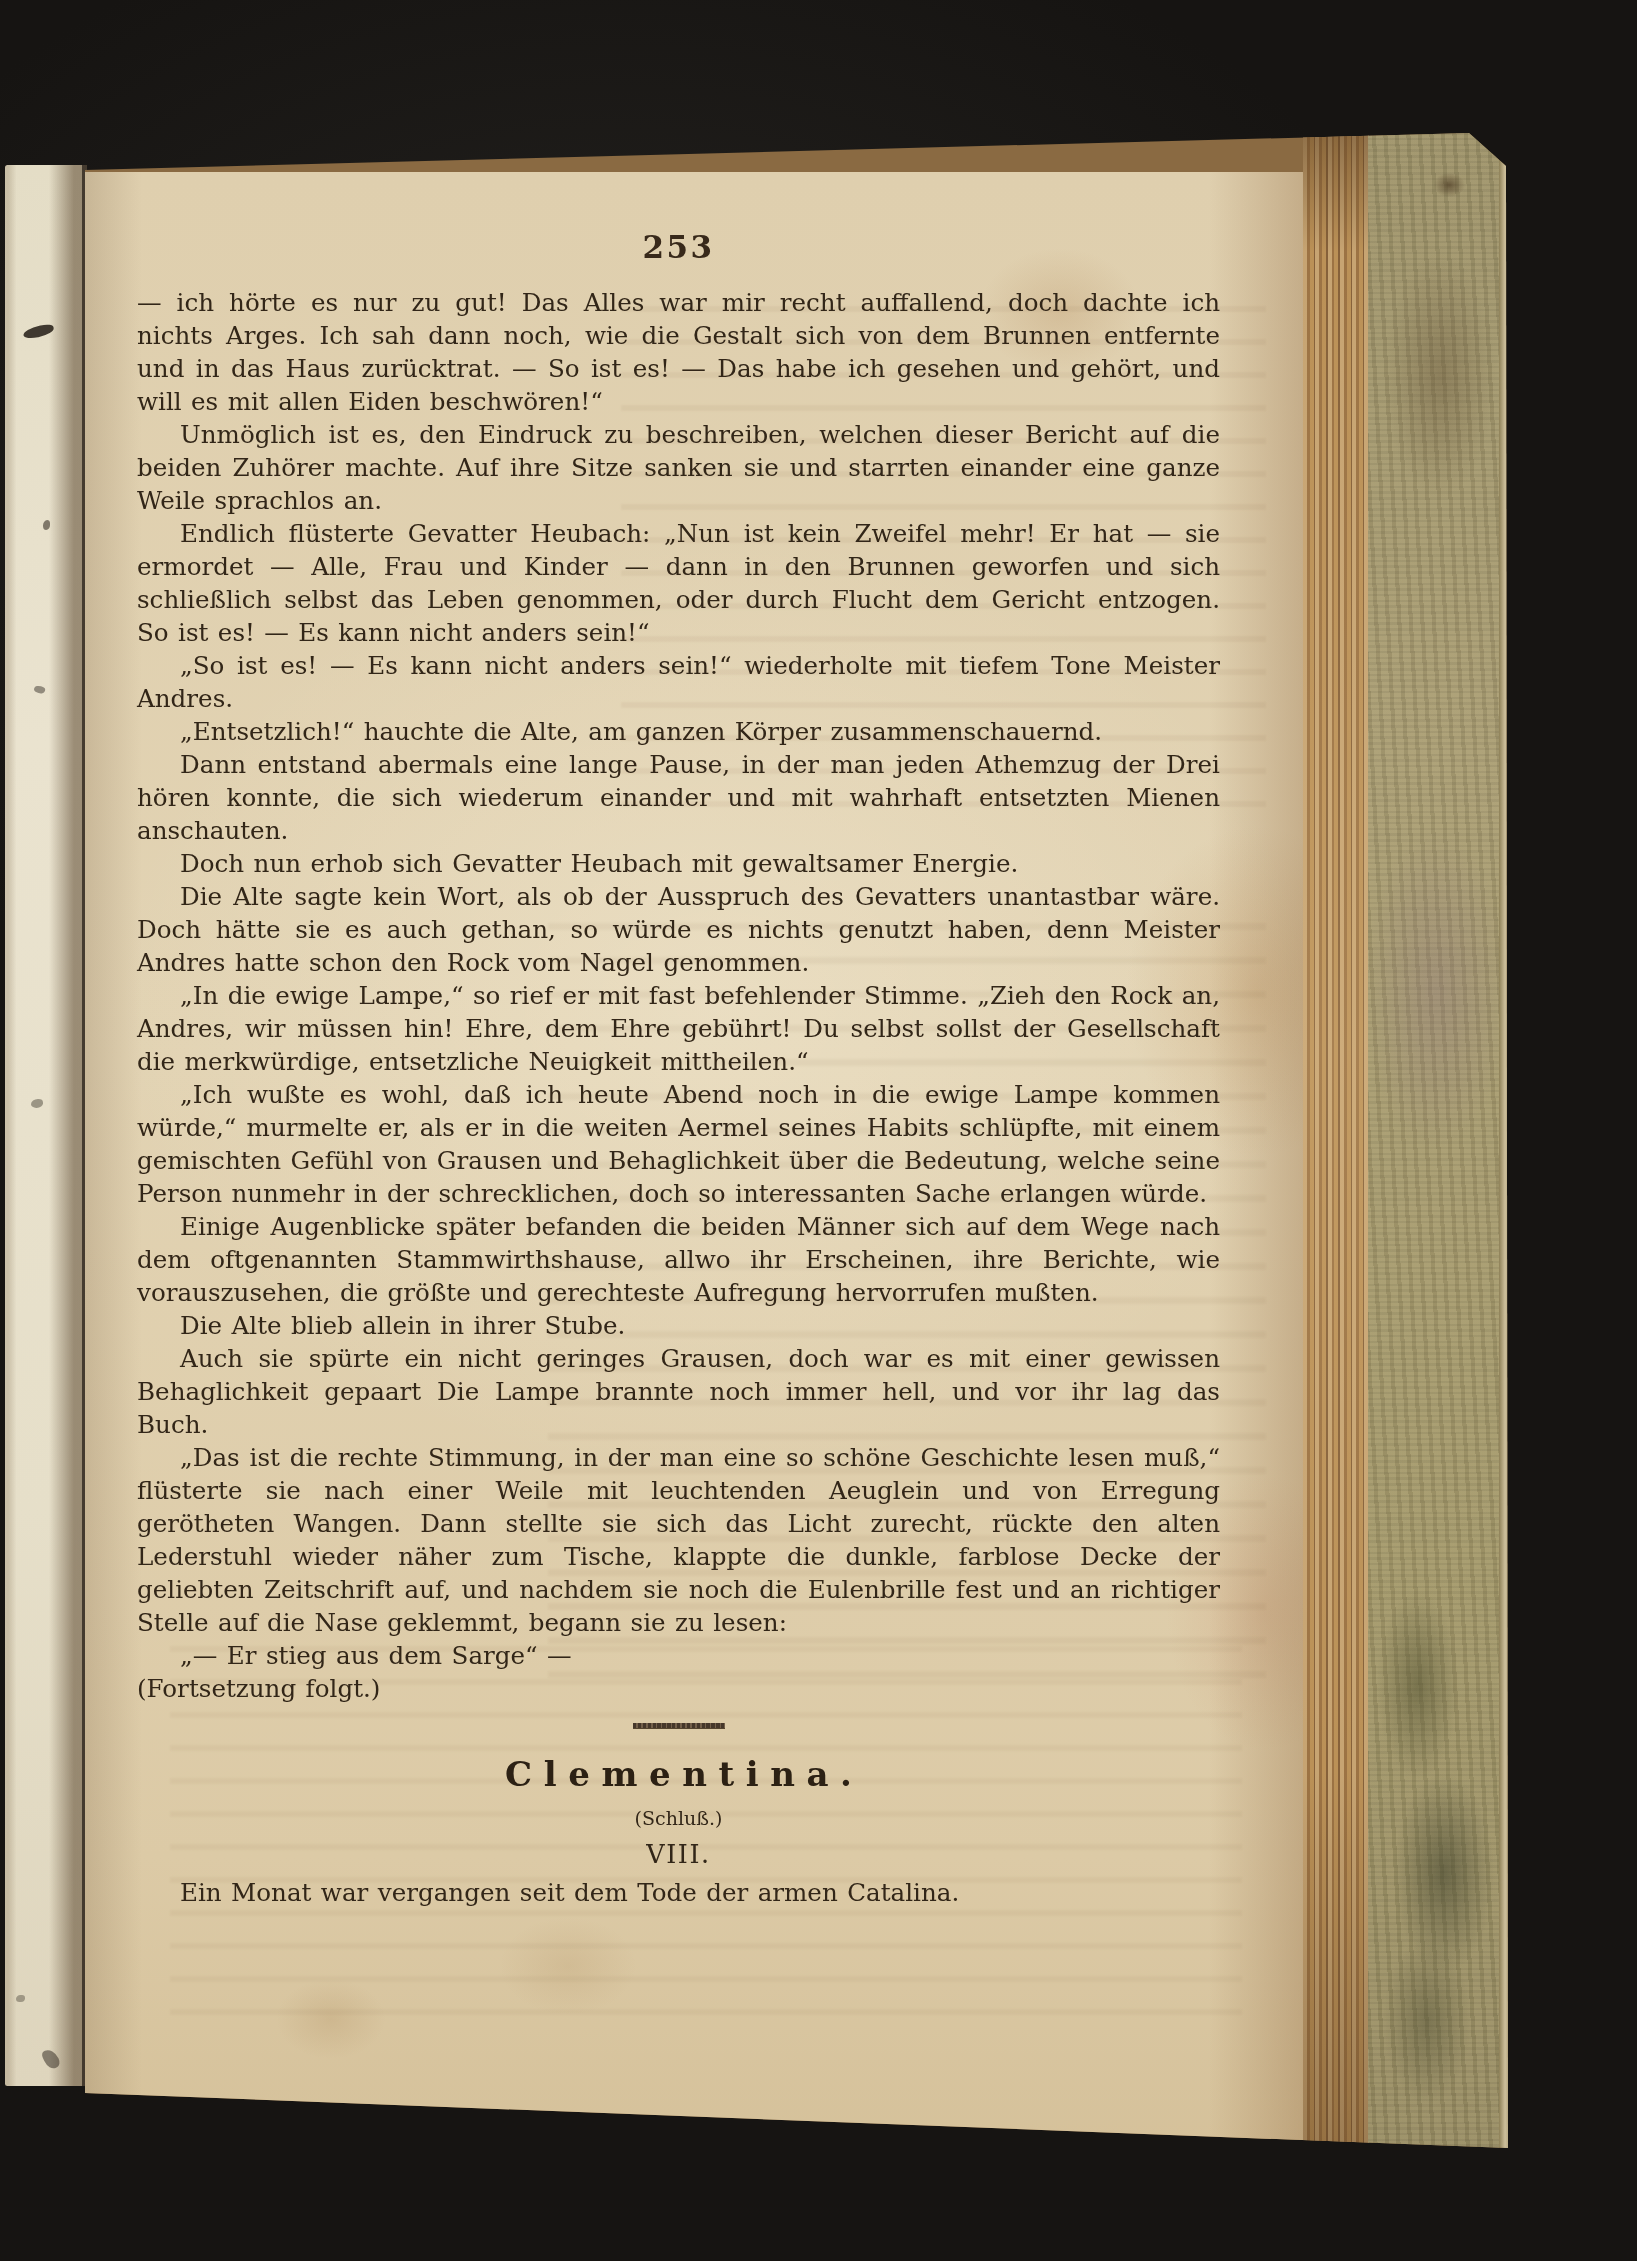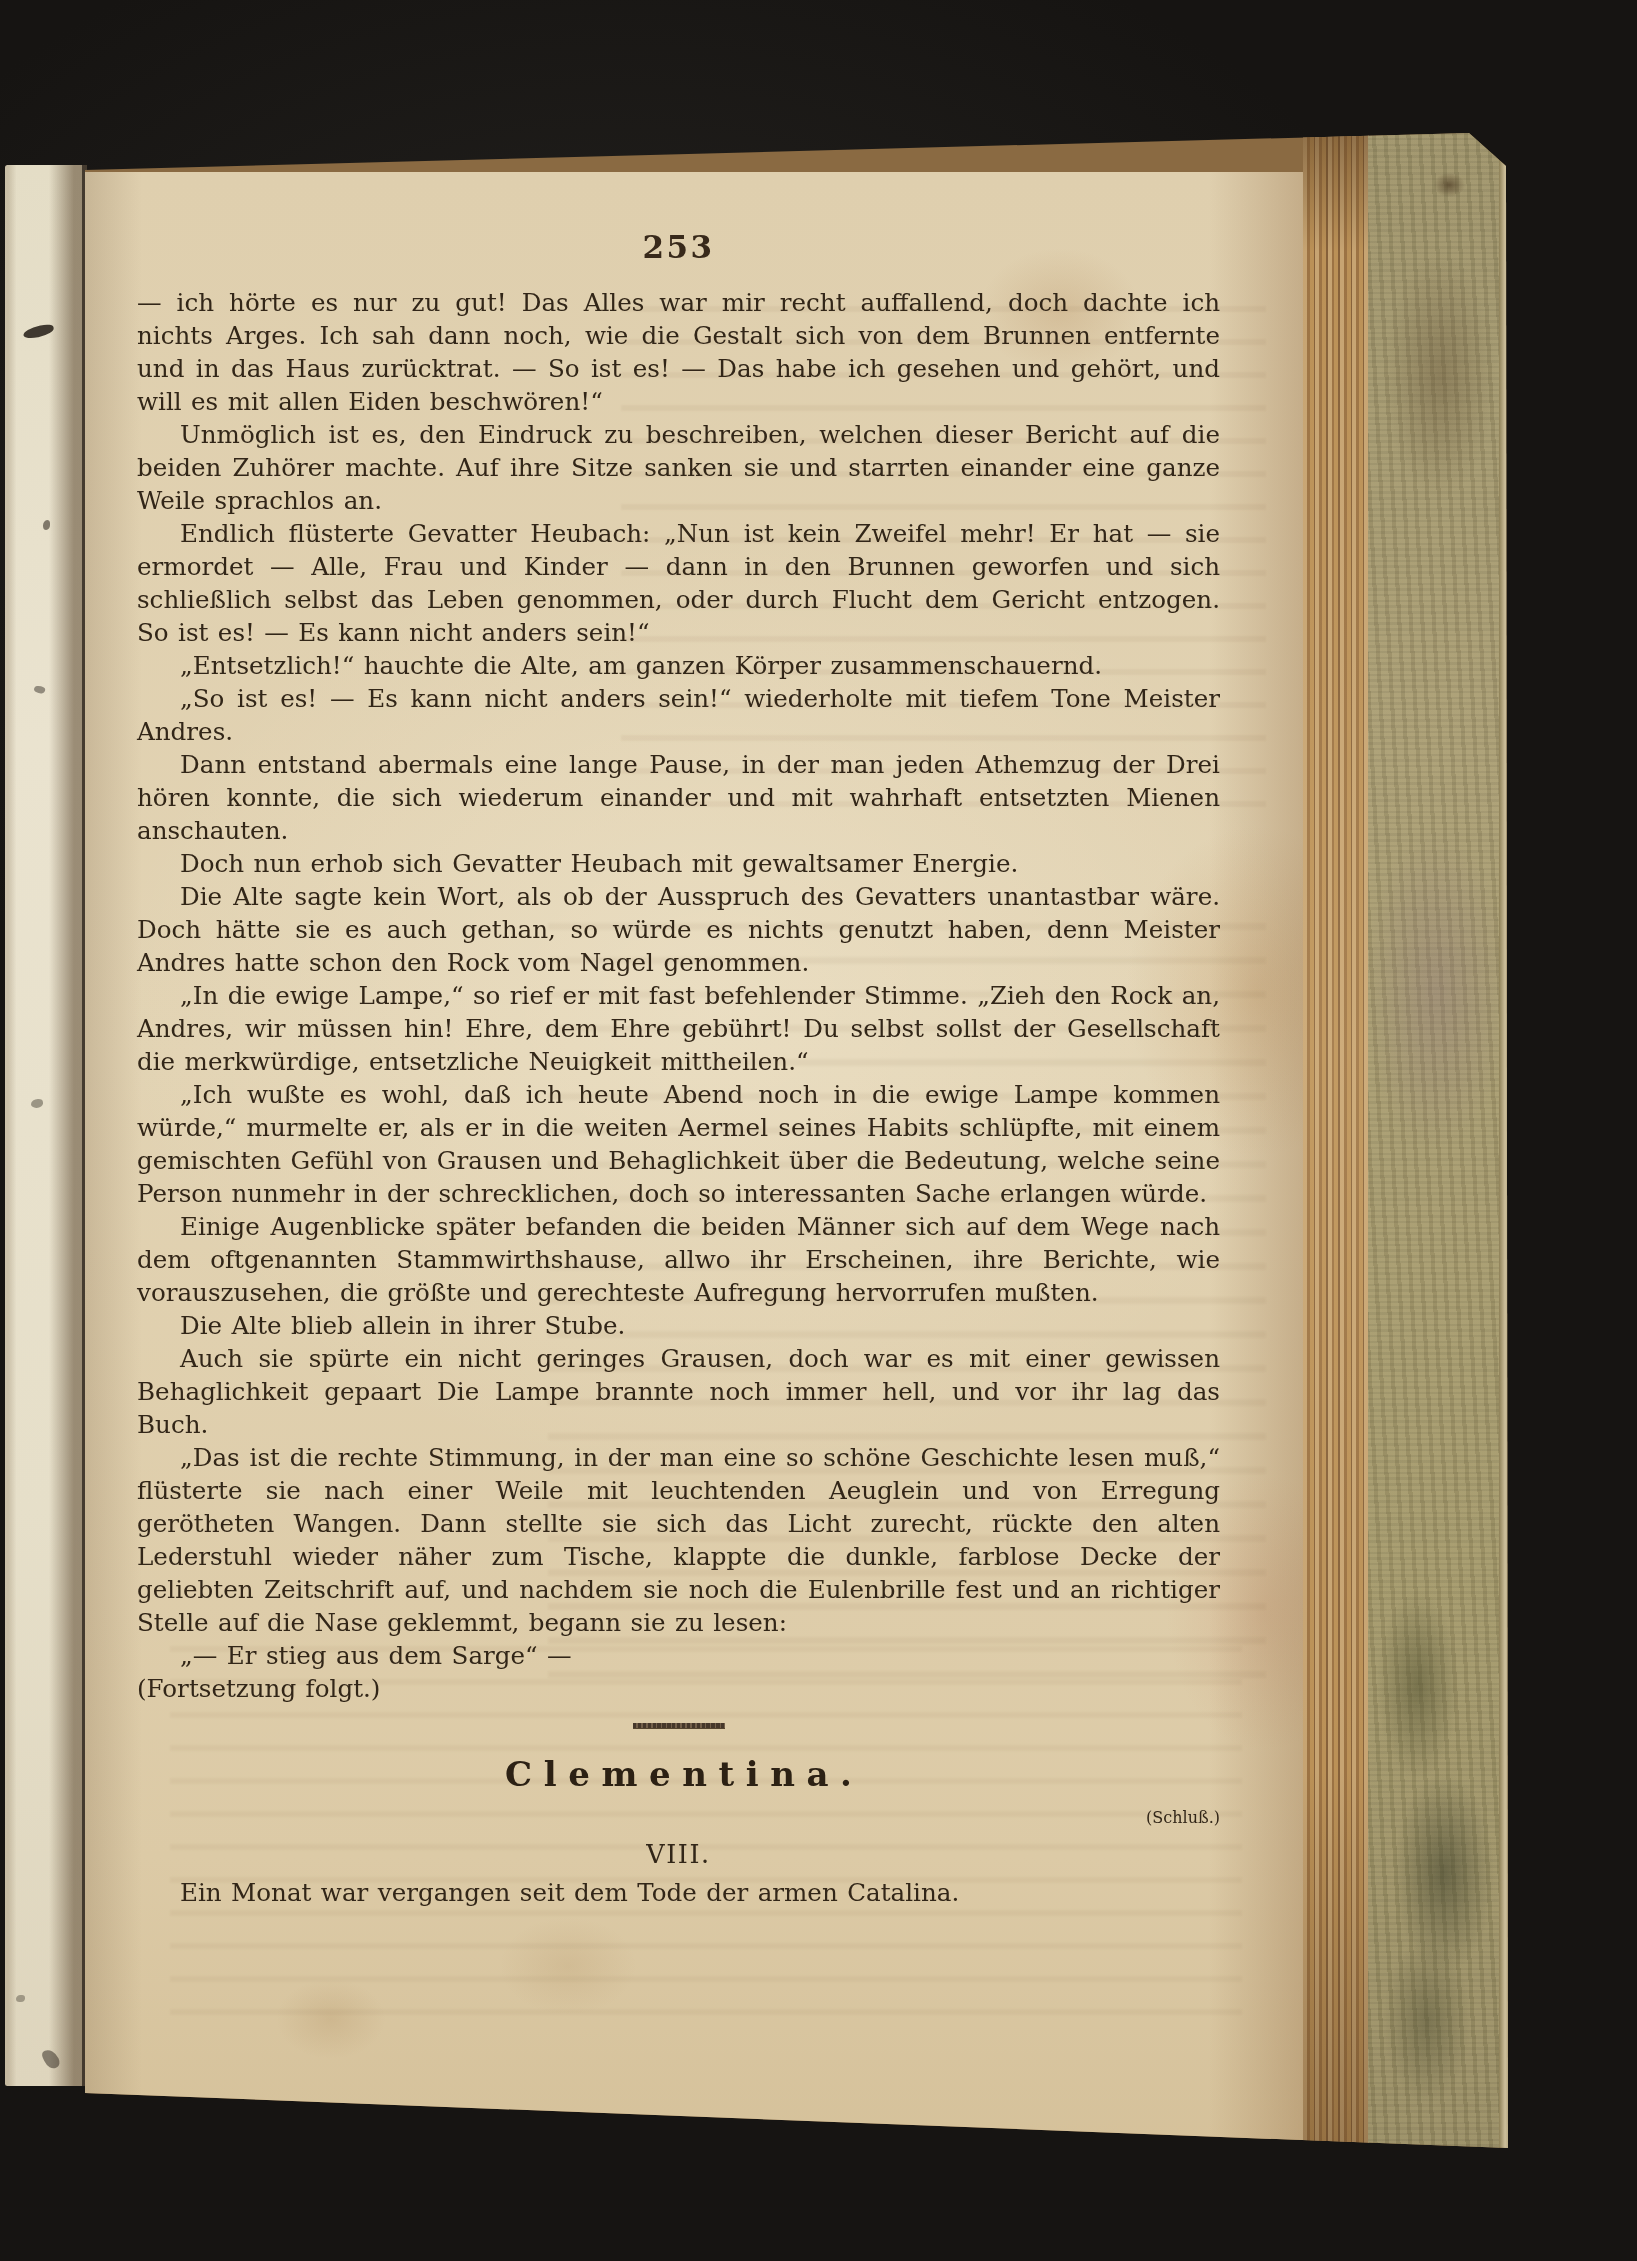--- a/index.html
+++ b/index.html
@@ -101,21 +101,21 @@
   .divider{
     width:92px;height:4.9px;margin:18px auto 0 auto;
     background:repeating-linear-gradient(90deg,#46372a 0 3.3px,#74604a 3.3px 4.9px);
     border-bottom:1.6px solid #55452f;
   }
   .section-head{text-align:center;margin-top:24.6px;}
   .section-title{
     font-size:34px;font-weight:bold;letter-spacing:.34em;line-height:43px;
     color:#2c2114;margin:0;text-indent:.34em;
   }
-  .section-subtitle{font-size:16px;line-height:36px;margin:3.3px 0 0 0;text-align:right;}
+  .section-subtitle{font-size:19px;line-height:36px;margin:3.3px 0 0 0;}
   .chapter-number{font-size:25.4px;line-height:34px;letter-spacing:1.6px;margin:1.6px 0 0 0;}
   .section-body{margin-top:5px;}
 </style>
 </head>
 <body>
 
 <div class="page-sliver">
   <div class="ink-mark m1"></div>
   <div class="ink-mark m2"></div>
   <div class="ink-mark m3"></div>
@@ -131,22 +131,22 @@
     <div class="ghost g2"></div>
     <div class="ghost g3"></div>
 
     <div class="content">
       <div class="folio">253</div>
 
       <div class="body-text">
         <p>— ich hörte es nur zu gut!  Das Alles war mir recht auffallend, doch dachte ich nichts Arges.  Ich sah dann noch, wie die Gestalt sich von dem Brunnen entfernte und in das Haus zurücktrat. — So ist es! — Das habe ich gesehen und gehört, und will es mit allen Eiden beschwören!“</p>
         <p class="indent">Unmöglich ist es, den Eindruck zu beschreiben, welchen dieser Bericht auf die beiden Zuhörer machte.  Auf ihre Sitze sanken sie und starrten einander eine ganze Weile sprachlos an.</p>
         <p class="indent">Endlich flüsterte Gevatter Heubach:  „Nun ist kein Zweifel mehr!  Er hat — sie ermordet — Alle, Frau und Kinder — dann in den Brunnen geworfen und sich schließlich selbst das Leben genommen, oder durch Flucht dem Gericht entzogen.  So ist es! — Es kann nicht anders sein!“</p>
+        <p class="indent">„So ist es! — Es kann nicht anders sein!“ wiederholte mit tiefem Tone Meister Andres.</p>
         <p class="indent">„Entsetzlich!“ hauchte die Alte, am ganzen Körper zusammenschauernd.</p>
-        <p class="indent">„So ist es! — Es kann nicht anders sein!“ wiederholte mit tiefem Tone Meister Andres.</p>
         <p class="indent">Dann entstand abermals eine lange Pause, in der man jeden Athemzug der Drei hören konnte, die sich wiederum einander und mit wahrhaft entsetzten Mienen anschauten.</p>
         <p class="indent">Doch nun erhob sich Gevatter Heubach mit gewaltsamer Energie.</p>
         <p class="indent">Die Alte sagte kein Wort, als ob der Ausspruch des Gevatters unantastbar wäre. Doch hätte sie es auch gethan, so würde es nichts genutzt haben, denn Meister Andres hatte schon den Rock vom Nagel genommen.</p>
         <p class="indent">„In die ewige Lampe,“ so rief er mit fast befehlender Stimme.  „Zieh den Rock an, Andres, wir müssen hin!  Ehre, dem Ehre gebührt!  Du selbst sollst der Gesellschaft die merkwürdige, entsetzliche Neuigkeit mittheilen.“</p>
         <p class="indent">„Ich wußte es wohl, daß ich heute Abend noch in die ewige Lampe kommen würde,“ murmelte er, als er in die weiten Aermel seines Habits schlüpfte, mit einem gemischten Gefühl von Grausen und Behaglichkeit über die Bedeutung, welche seine Person nunmehr in der schrecklichen, doch so interessanten Sache erlangen würde.</p>
         <p class="indent">Einige Augenblicke später befanden die beiden Männer sich auf dem Wege nach dem oftgenannten Stammwirthshause, allwo ihr Erscheinen, ihre Berichte, wie vorauszusehen, die größte und gerechteste Aufregung hervorrufen mußten.</p>
         <p class="indent">Die Alte blieb allein in ihrer Stube.</p>
         <p class="indent">Auch sie spürte ein nicht geringes Grausen, doch war es mit einer gewissen Behaglichkeit gepaart  Die Lampe brannte noch immer hell, und vor ihr lag das Buch.</p>
         <p class="indent">„Das ist die rechte Stimmung, in der man eine so schöne Geschichte lesen muß,“ flüsterte sie nach einer Weile mit leuchtenden Aeuglein und von Erregung gerötheten Wangen.  Dann stellte sie sich das Licht zurecht, rückte den alten Lederstuhl wieder näher zum Tische, klappte die dunkle, farblose Decke der geliebten Zeitschrift auf, und nachdem sie noch die Eulenbrille fest und an richtiger Stelle auf die Nase geklemmt, begann sie zu lesen:</p>
         <p class="indent">„— Er stieg aus dem Sarge“ —</p>

